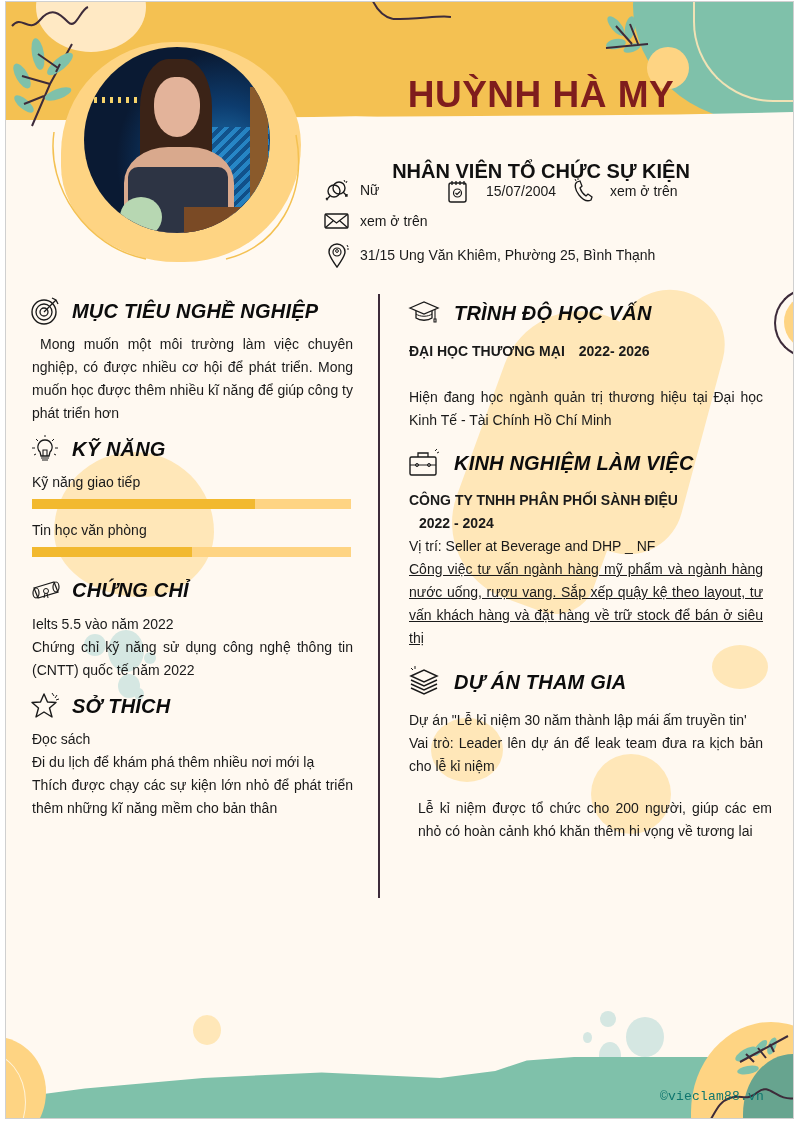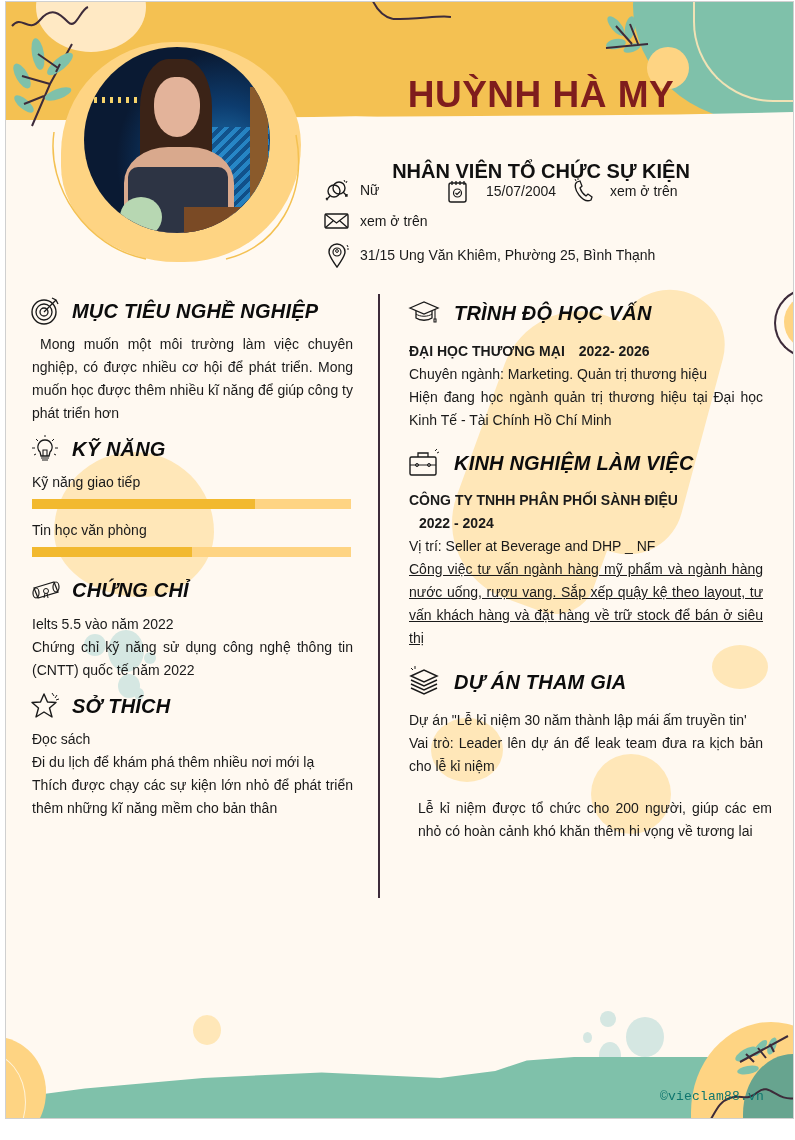--- a/index.html
+++ b/index.html
@@ -314,21 +314,20 @@
       <path d="M2 9 L 16 3 L 30 9 L 16 15 Z" fill="none" stroke="#1a1a1a" stroke-width="1.3"></path>
       <path d="M8 12 L 8 19 C 12 22, 20 22, 24 19 L 24 12" fill="none" stroke="#1a1a1a" stroke-width="1.3"></path>
       <path d="M8 15 C 12 18, 20 18, 24 15" fill="none" stroke="#1a1a1a" stroke-width="1"></path>
       <path d="M27 10 L 27 20 M26 20 L28 20 L28 23 L26 23 Z" stroke="#1a1a1a" stroke-width="1.1" fill="none"></path>
     </svg>
     <span class="sec-title">TRÌNH ĐỘ HỌC VẤN</span>
   </div>
   <div class="text bold" style="left:403px; top:338px;">
     <span>ĐẠI HỌC THƯƠNG MẠI</span><span style="display:inline-block;width:14px;"></span><span>2022- 2026</span>
   </div>
-  <div class="text" style="left:403px; top:361px;">Chuyên ngành: Marketing. Quản trị thương hiệu</div>
   <div class="text justify" style="left:403px; top:384px; width:354px;">Hiện đang học ngành quản trị thương hiệu tại Đại học Kinh Tế - Tài Chính Hồ Chí Minh</div>
 
   <div class="sec-head" style="left:402px; top:446px;">
     <svg width="32" height="30" viewBox="0 0 32 30" style="margin-right:14px;">
       <rect x="2" y="9" width="26" height="18" rx="1.5" fill="none" stroke="#1a1a1a" stroke-width="1.4"></rect>
       <path d="M10 9 L10 5 L20 5 L20 9" fill="none" stroke="#1a1a1a" stroke-width="1.3"></path>
       <path d="M2 17 L 28 17" stroke="#1a1a1a" stroke-width="1"></path>
       <circle cx="9" cy="17" r="1.5" fill="none" stroke="#1a1a1a" stroke-width="1"></circle>
       <circle cx="21" cy="17" r="1.5" fill="none" stroke="#1a1a1a" stroke-width="1"></circle>
       <path d="M27 3 L29 1 M29 5 L31 4" stroke="#1a1a1a" stroke-width="1"></path>

